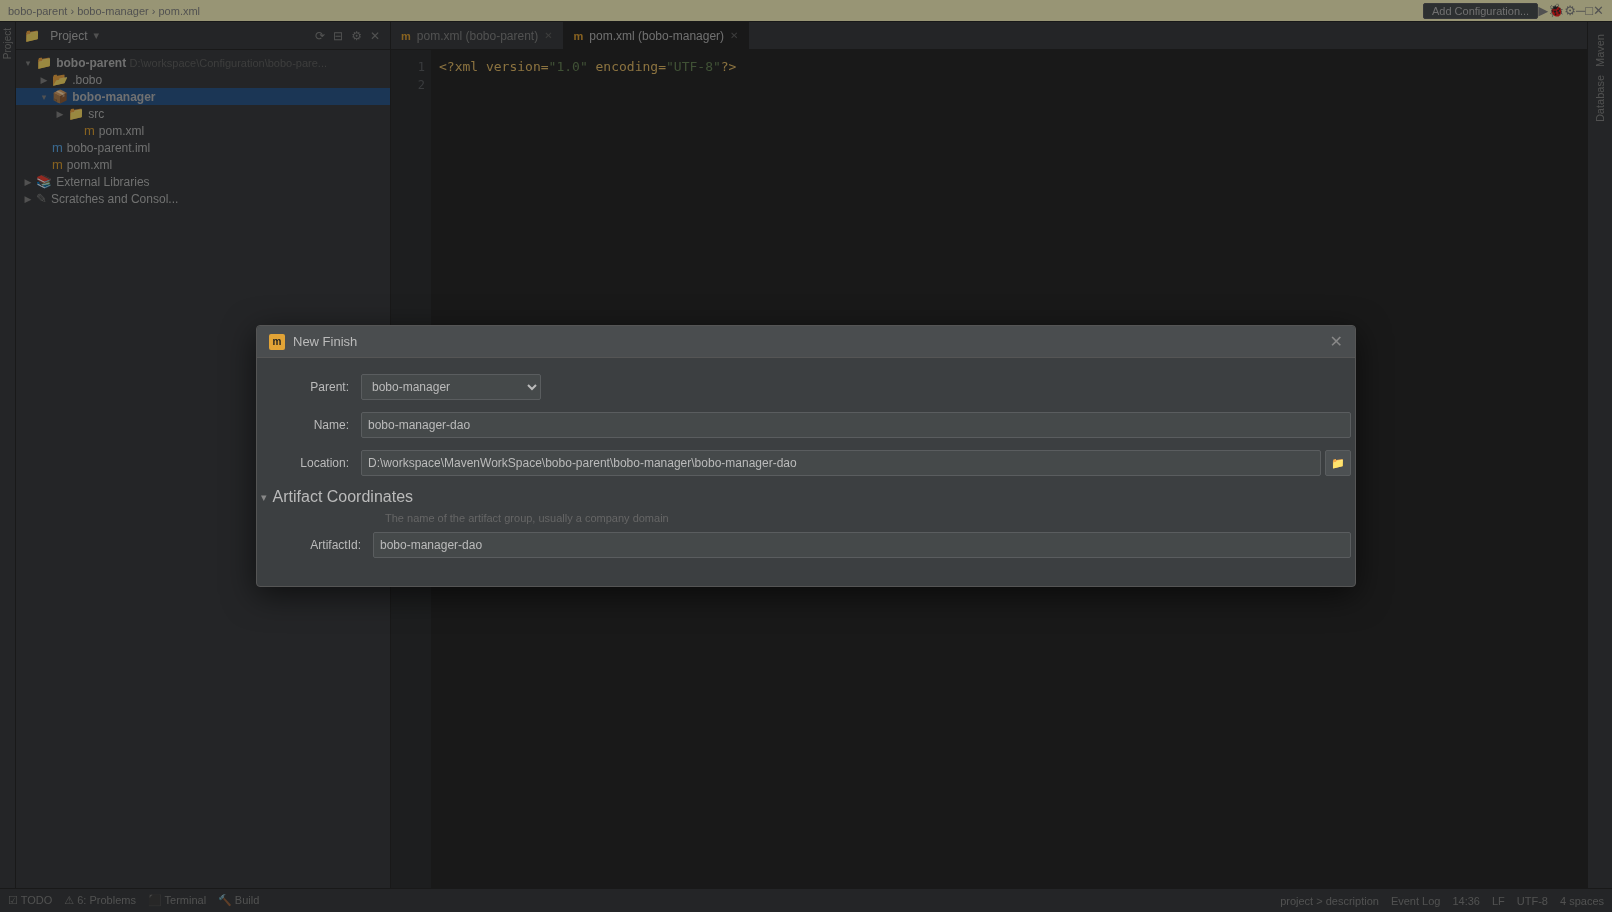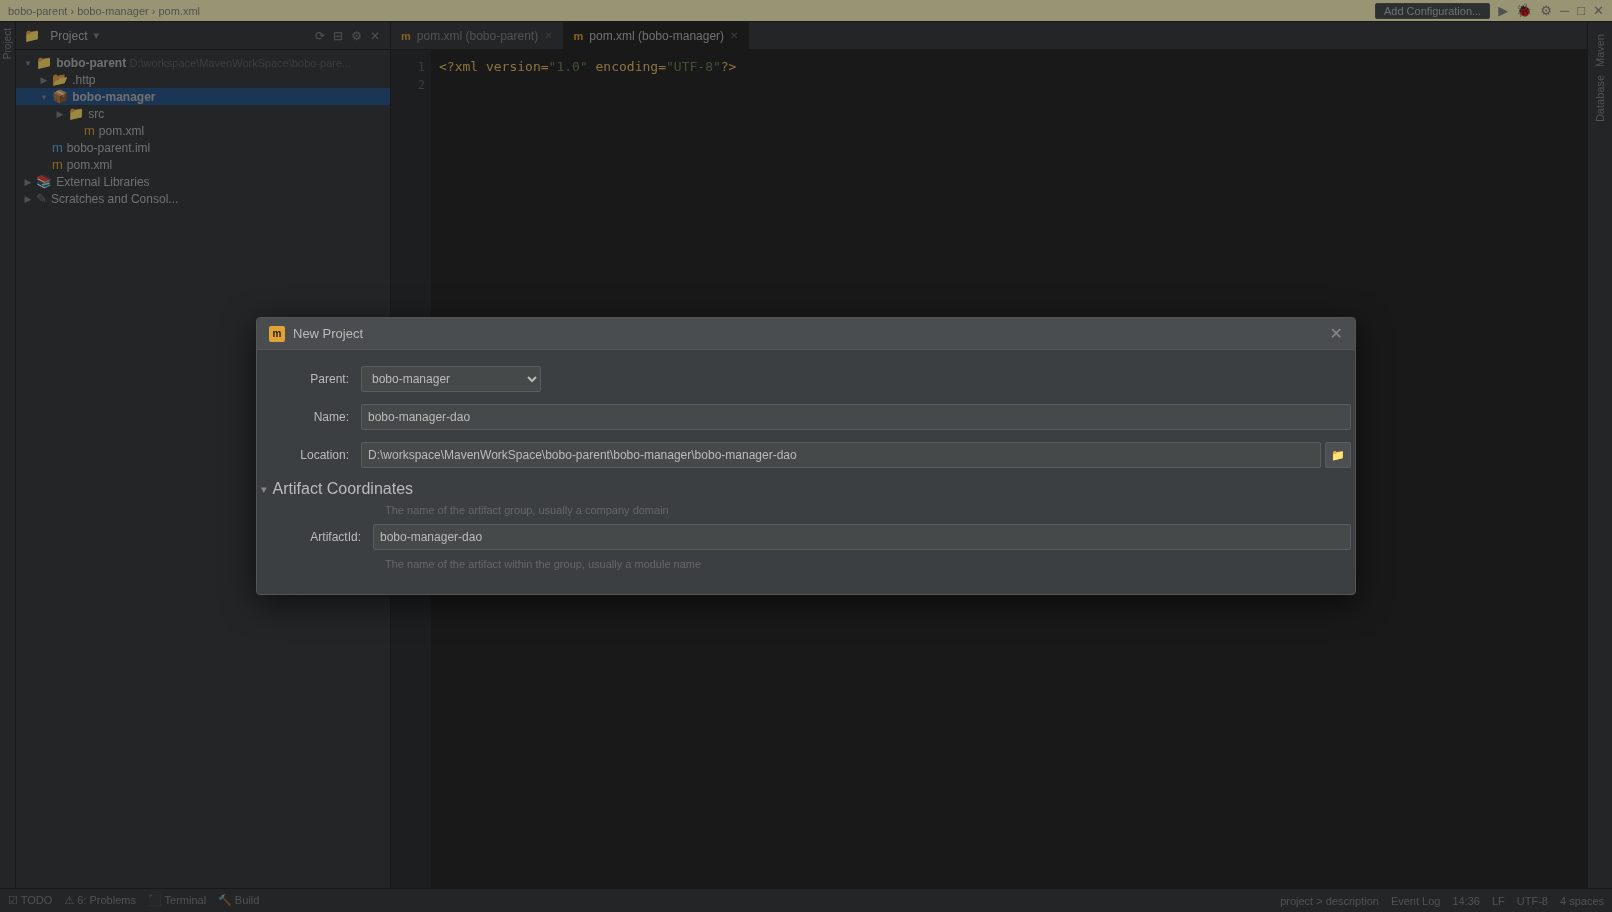--- a/index.html
+++ b/index.html
@@ -22,21 +22,20 @@
       align-items: center;
       padding: 0 8px;
       font-size: 11px;
       color: #888;
       border-bottom: 1px solid #2b2b2b;
     }
     .title-bar-right {
       margin-left: auto;
       display: flex;
       align-items: center;
-      gap: 8px;
     }
     .add-config-btn {
       background: #4c5052;
       border: 1px solid #5a5d5f;
       color: #bbbbbb;
       padding: 1px 8px;
       font-size: 11px;
       cursor: pointer;
       border-radius: 2px;
     }
@@ -462,29 +461,29 @@
       </div>
     </div>
     <div class="file-tree">
 
       <div class="tree-item">
         <div class="tree-indent" style="width:4px;"></div>
         <span class="tree-arrow">▾</span>
         <span class="tree-icon folder-icon">📁</span>
         <span>
           <span style="font-weight:bold;">bobo-parent</span>
-          <span style="color:#666;font-size:11px;"> <span>D:\workspace\MavenWorkSpace\bobo-pare...</span></span>
+          <span style="color:#666;font-size:11px;"> <span>D:\workspace\Configuration\bobo-pare...</span></span>
         </span>
       </div>
 
       <div class="tree-item">
         <div class="tree-indent" style="width:20px;"></div>
         <span class="tree-arrow">▶</span>
         <span class="tree-icon idea-icon">📂</span>
-        <span>.http</span>
+        <span>.bobo</span>
       </div>
 
       <div class="tree-item selected">
         <div class="tree-indent" style="width:20px;"></div>
         <span class="tree-arrow">▾</span>
         <span class="tree-icon module-icon">📦</span>
         <span style="font-weight:bold;">bobo-manager</span>
       </div>
 
       <div class="tree-item">
@@ -593,21 +592,21 @@
     <span>UTF-8</span>
     <span>4 spaces</span>
   </div>
 </div>
 
 <div class="dialog-overlay">
   <div class="dialog">
 
     <div class="dialog-title-bar">
       <div class="dialog-title-icon">m</div>
-      <span class="dialog-title-text">New Project</span>
+      <span class="dialog-title-text">New Finish</span>
       <span class="dialog-close-btn">✕</span>
     </div>
 
     <div class="dialog-body">
 
       <div class="form-row">
         <span class="form-label">Parent:</span>
         <div class="form-select-wrapper">
           <select class="form-select">
             <option>bobo-manager</option>
@@ -636,21 +635,20 @@
       </div>
 
       <div class="artifact-section">
 
         <div class="hint-text">The name of the artifact group, usually a company domain</div>
 
         <div class="form-row">
           <span class="form-label">ArtifactId:</span>
           <input class="form-input" type="text" value="bobo-manager-dao" style="">
         </div>
-        <div class="hint-text">The name of the artifact within the group, usually a module name</div>
 
 
       </div>
 
     </div>
 
 
   </div>
 </div>
 

